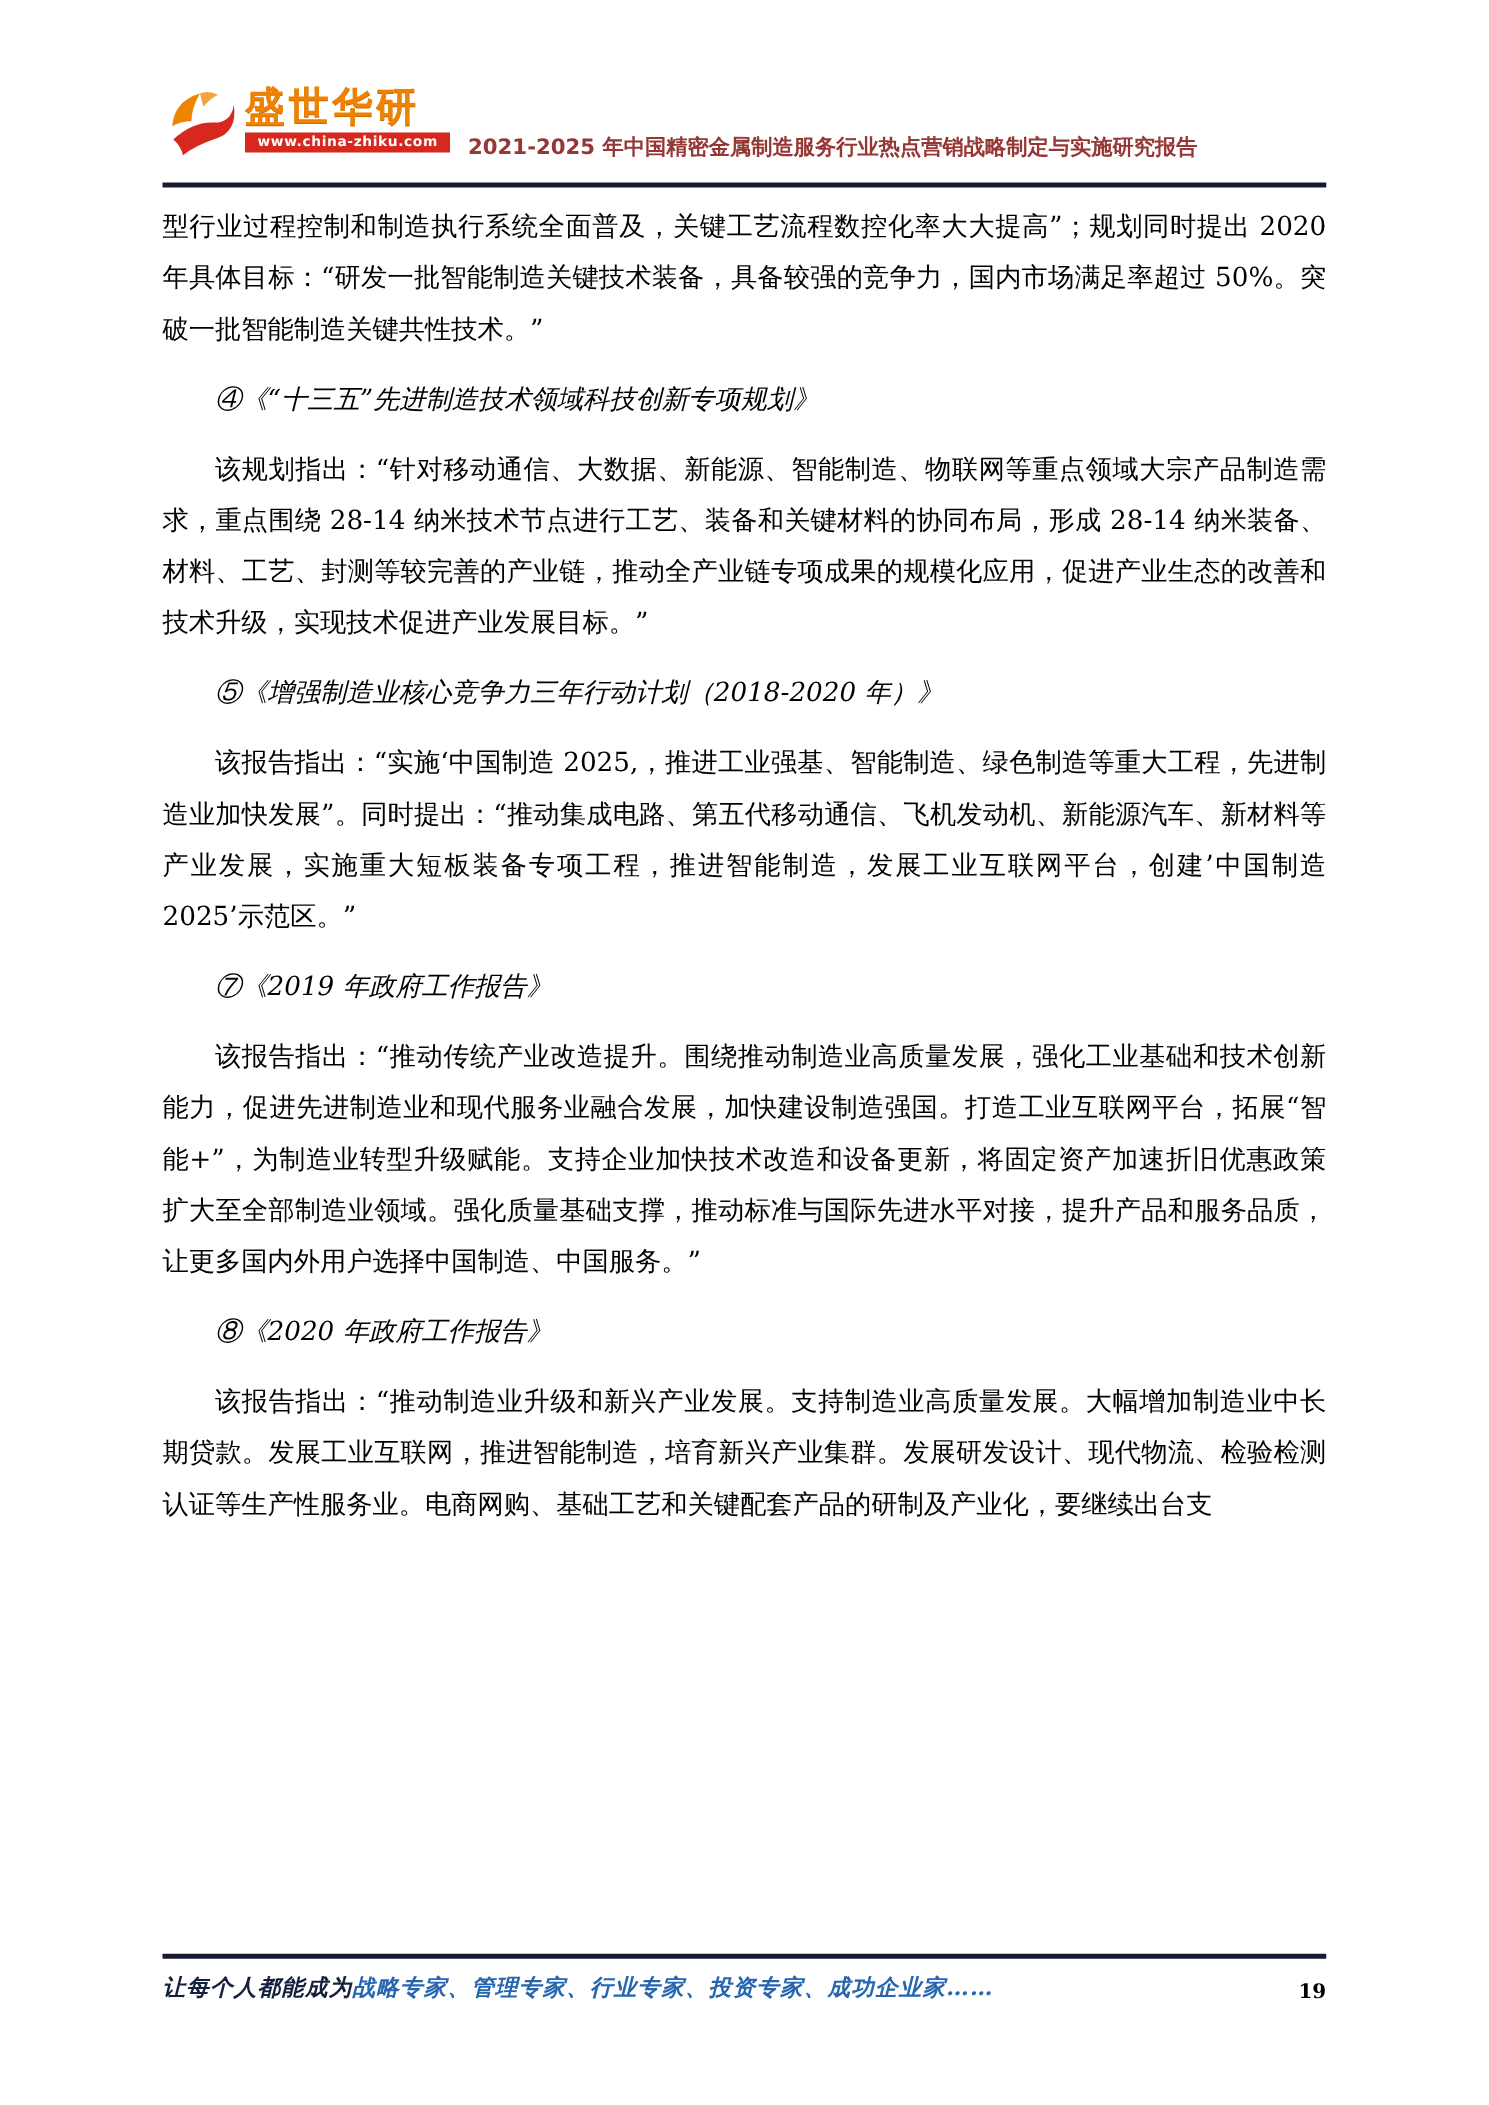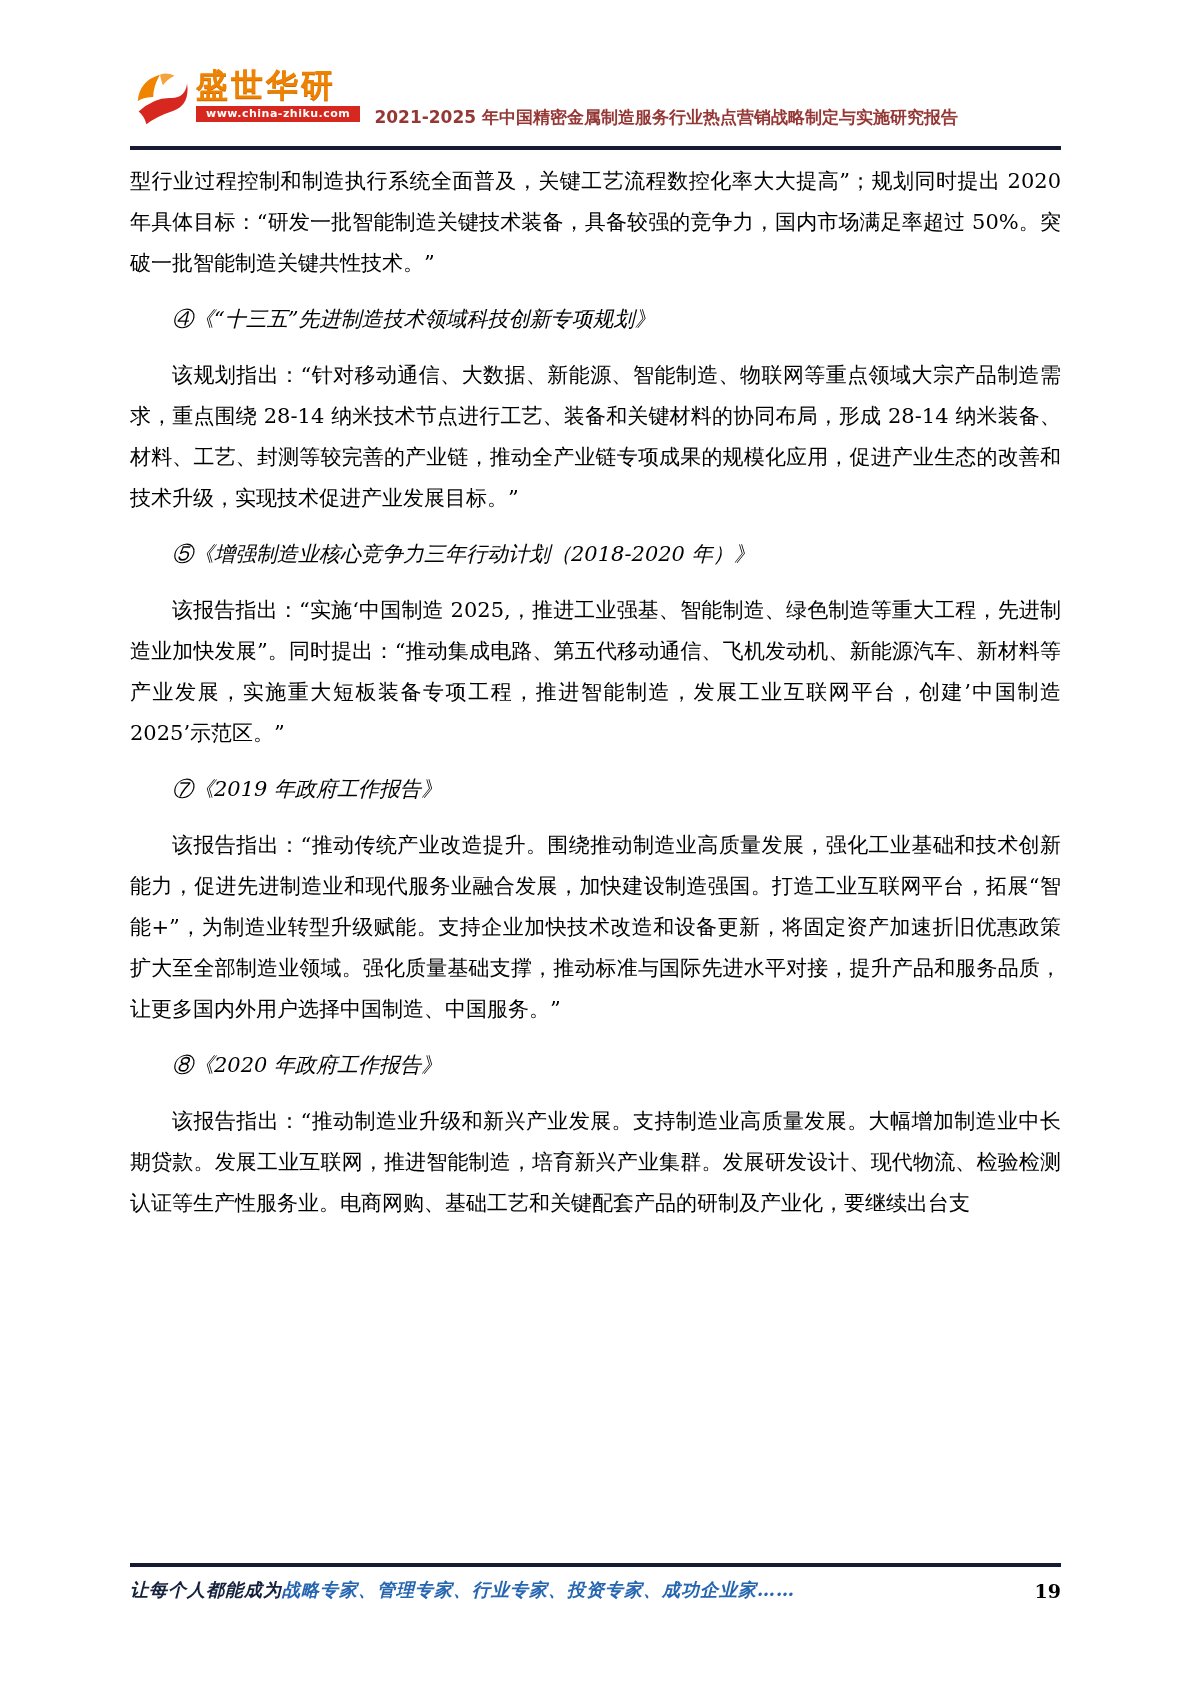--- a/index.html
+++ b/index.html
@@ -99,21 +99,21 @@
   }
   .footer-slogan {
     font-size: 18px;
     font-weight: bold;
     font-style: italic;
     letter-spacing: 1px;
   }
   .slogan-prefix { color: #14203c; }
   .slogan-highlight { color: #2666b0; }
   .page-number {
-    font-size: 19px;
+    font-size: 16px;
     font-weight: bold;
     color: #000000;
     font-style: normal;
   }
 </style>
 </head>
 <body>
 
 <div class="page">
 

